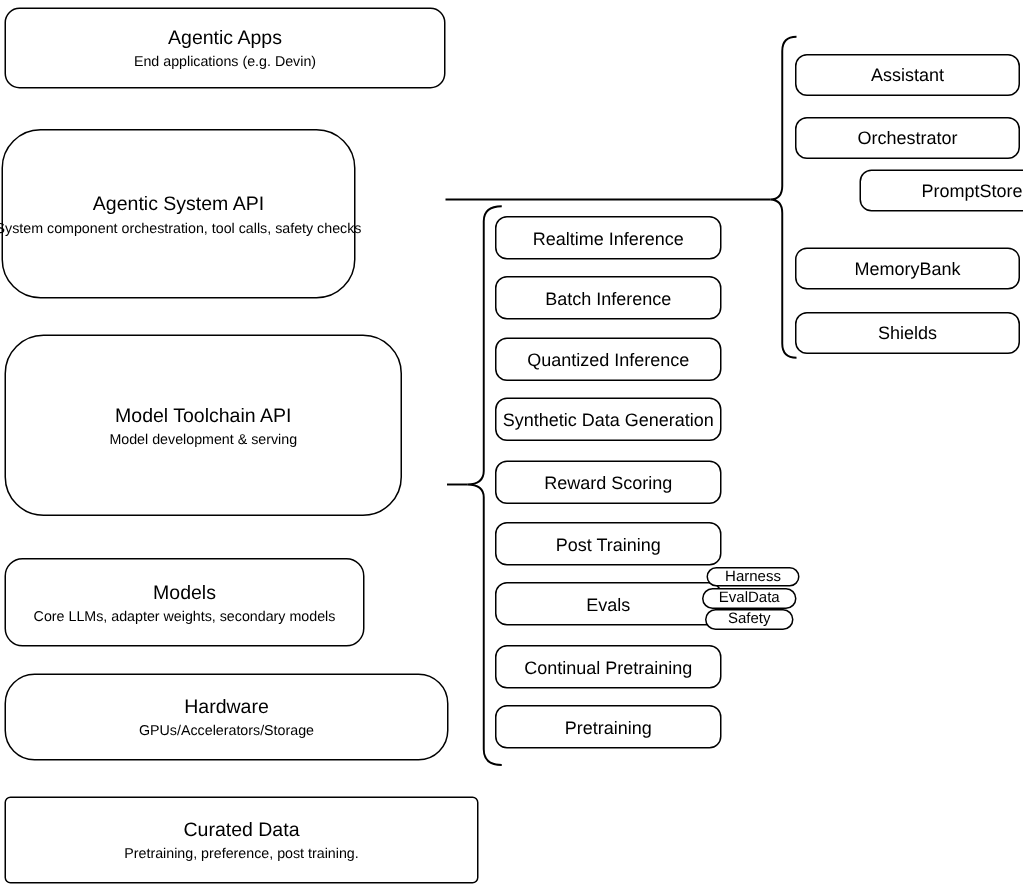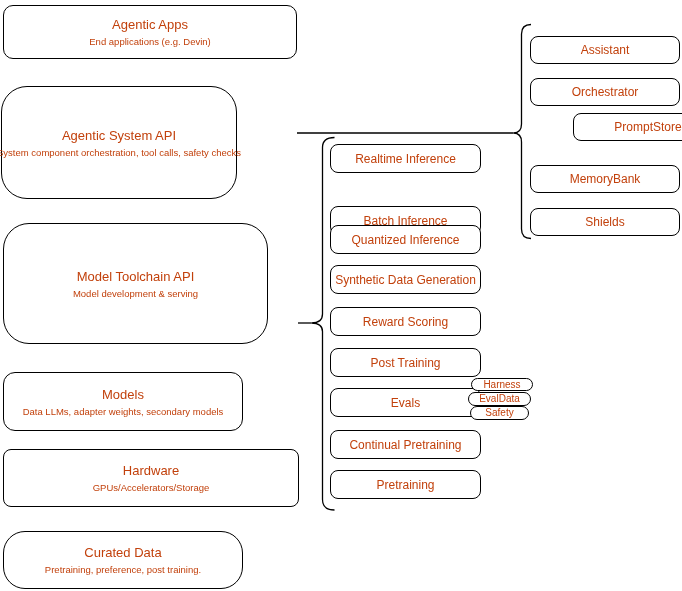--- a/index.html
+++ b/index.html
@@ -3,21 +3,21 @@
 <meta charset="utf-8">
 <style>
   html, body { margin: 0; padding: 0; background: #ffffff; }
   * { box-sizing: border-box; }
   .canvas {
     position: relative;
     width: 682px;
     height: 591px;
     background: #ffffff;
     font-family: "Liberation Sans", sans-serif;
-    color: #c2410c;
+    color: #000000;
     overflow: hidden;
   }
   svg.connectors {
     position: absolute;
     left: 0; top: 0;
     width: 682px; height: 591px;
     z-index: 1;
   }
   .bigbox {
     position: absolute;
@@ -99,35 +99,35 @@
     <div class="subtitle">System component orchestration, tool calls, safety checks</div>
   </div>
 
   <div class="bigbox" style="left:3px; top:223px; width:265px; height:121px; border-radius:26px;">
     <div class="title">Model Toolchain API</div>
     <div class="subtitle">Model development &amp; serving</div>
   </div>
 
   <div class="bigbox" style="left:3px; top:372px; width:240px; height:59px; border-radius:12px;">
     <div class="title">Models</div>
-    <div class="subtitle">Data LLMs, adapter weights, secondary models</div>
+    <div class="subtitle">Core LLMs, adapter weights, secondary models</div>
   </div>
 
-  <div class="bigbox" style="left:3px; top:449px; width:296px; height:58px; border-radius:8px;">
+  <div class="bigbox" style="left:3px; top:449px; width:296px; height:58px; border-radius:20px;">
     <div class="title">Hardware</div>
     <div class="subtitle">GPUs/Accelerators/Storage</div>
   </div>
 
-  <div class="bigbox" style="left:3px; top:531px; width:240px; height:58px; border-radius:22px;">
+  <div class="bigbox" style="left:3px; top:531px; width:316px; height:58px; border-radius:4px;">
     <div class="title">Curated Data</div>
     <div class="subtitle">Pretraining, preference, post training.</div>
   </div>
 
   <div class="item" style="top:144px;">Realtime Inference</div>
-  <div class="item" style="top:184px;margin-top:22px;">Batch Inference</div>
+  <div class="item" style="top:184px;">Batch Inference</div>
   <div class="item" style="top:225px;">Quantized Inference</div>
   <div class="item" style="top:265px;">Synthetic Data Generation</div>
   <div class="item" style="top:307px;">Reward Scoring</div>
   <div class="item" style="top:348px;">Post Training</div>
   <div class="item" style="top:388px;">Evals</div>
   <div class="item" style="top:430px;">Continual Pretraining</div>
   <div class="item" style="top:470px;">Pretraining</div>
 
   <div class="tag" style="left:471px; top:378px; width:62px; height:13px;">Harness</div>
   <div class="tag" style="left:468px; top:392px; width:63px; height:14px;">EvalData</div>

